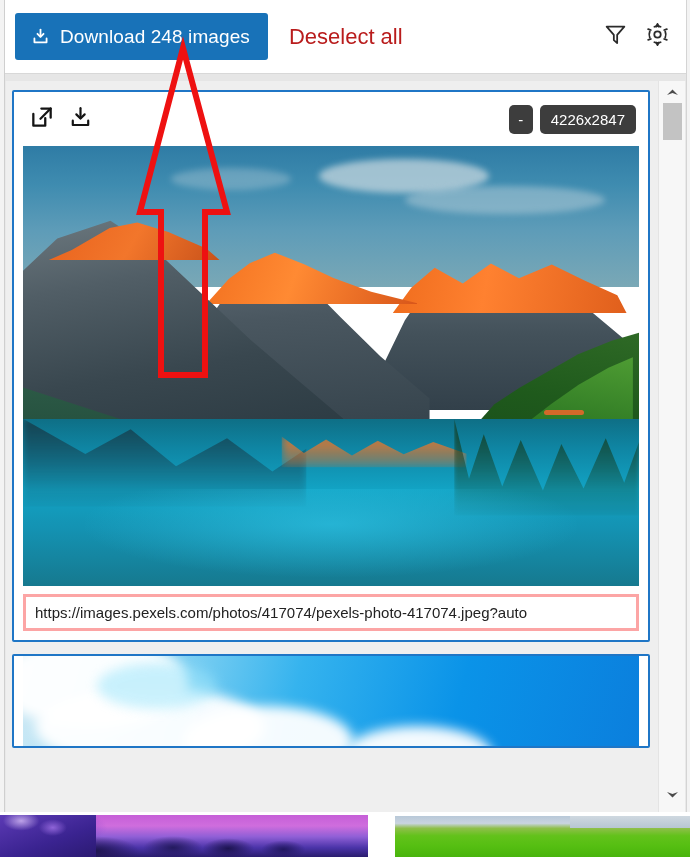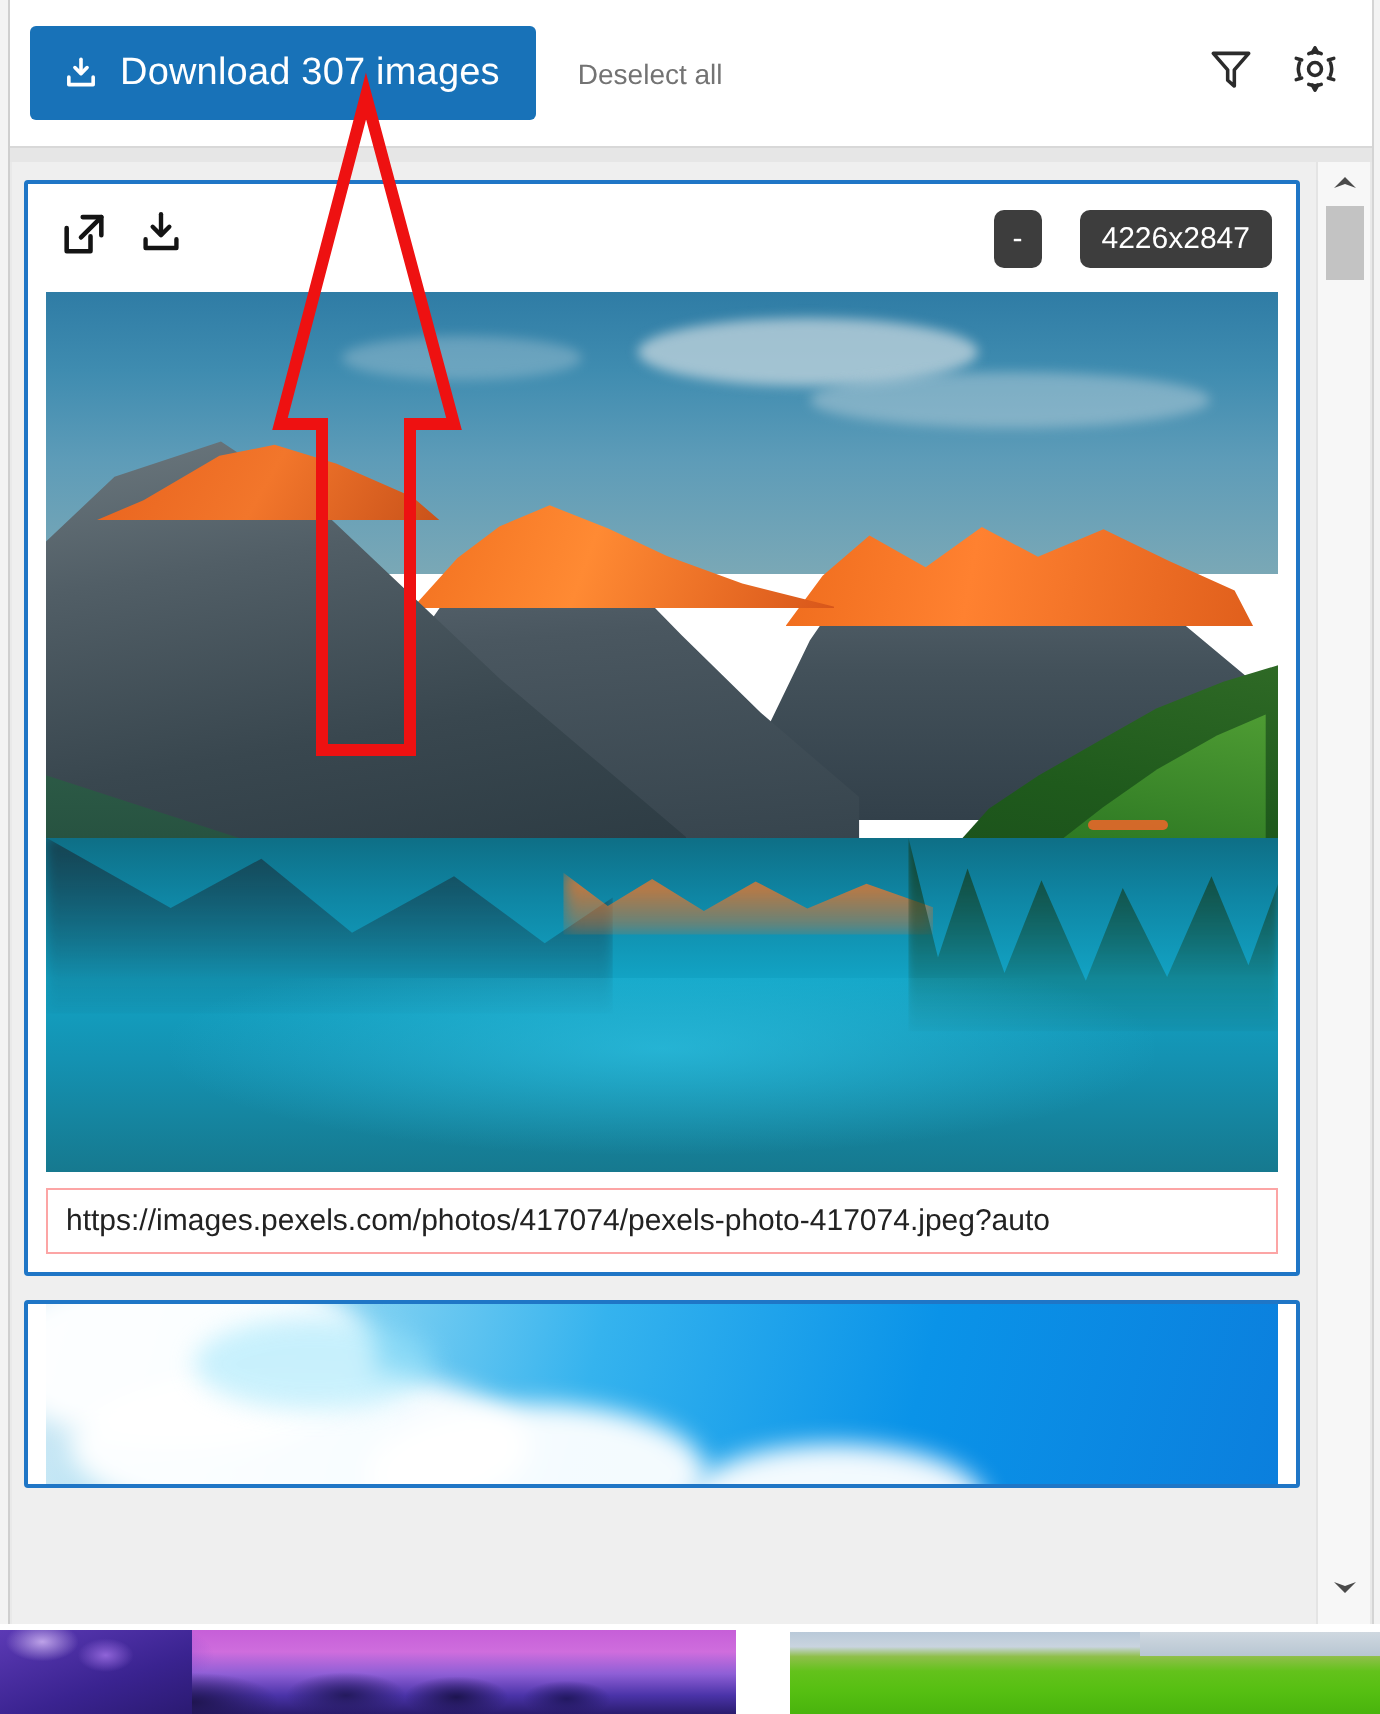--- a/index.html
+++ b/index.html
@@ -104,22 +104,22 @@
   }
   .dl-button .label {
     color: #ffffff;
     font-size: 19px;
     letter-spacing: 0.1px;
     white-space: nowrap;
   }
   .icon-dl-tray { width: 19px; height: 20px; display:block; }
   .deselect-link {
     margin-left: 21px;
-    color: #737373;
-    font-size: 14px;
+    color: #b91c1c;
+    font-size: 22px;
     cursor: pointer;
     white-space: nowrap;
   }
   .toolbar-spacer { flex: 1; }
   .tool-icon {
     width: 30px; height: 30px;
     display: flex; align-items: center; justify-content: center;
     cursor: pointer;
     margin-left: 12px;
   }
@@ -167,21 +167,21 @@
     background: #3d3d3d;
     color: #ffffff;
     font-size: 15px;
     border-radius: 5px;
     padding: 7px 11px;
     line-height: 1;
     white-space: nowrap;
     cursor: default;
   }
   .badge.small { padding: 7px 9px; min-width: 24px; text-align: center; }
-  .badge + .badge { margin-left: 19px; text-align: right; }
+  .badge + .badge { margin-left: 7px; text-align: right; }
 
   .thumb-wrap {
     margin: 0 9px;
     height: 440px;
     overflow: hidden;
     position: relative;
   }
   .thumb-wrap.short { height: 90px; }
 
   
@@ -300,21 +300,21 @@
   }
   .sky-cloud {
     position: absolute;
     background: rgba(255,255,255,0.95);
     border-radius: 50%;
     filter: blur(6px);
   }
 
   .url-row {
     margin: 8px 9px 9px 9px;
-    border: 1px solid #fca5a5;
+    border: 3px solid #fca5a5;
     background: #ffffff;
     padding: 7px 9px;
     font-size: 15px;
     color: #222222;
     white-space: nowrap;
     overflow: hidden;
     cursor: text;
   }
 
   
@@ -366,21 +366,21 @@
   <div class="toolbar">
 
     <div class="dl-button">
       <span>
         <svg class="icon-dl-tray" viewBox="0 0 20 20" fill="none" stroke="#ffffff" stroke-width="1.9" stroke-linecap="round" stroke-linejoin="round">
           <path d="M10 2.2 V9.4"></path>
           <path d="M6.8 6.6 L10 9.8 L13.2 6.6"></path>
           <path d="M3.6 11.6 V15.6 H16.4 V11.6"></path>
         </svg>
       </span>
-      <span class="label">Download 307 images</span>
+      <span class="label">Download 248 images</span>
     </div>
 
     <div class="deselect-link">Deselect all</div>
 
     <div class="toolbar-spacer"></div>
 
     <div class="tool-icon">
       <span>
         <svg width="25" height="25" viewBox="0 0 24 24" fill="none" stroke="#2b2b2b" stroke-width="1.7" stroke-linecap="round" stroke-linejoin="round">
           <path d="M3.5 4.5 H20.5 L13.6 12.4 V20.2 L10.4 17.4 V12.4 Z"></path>

